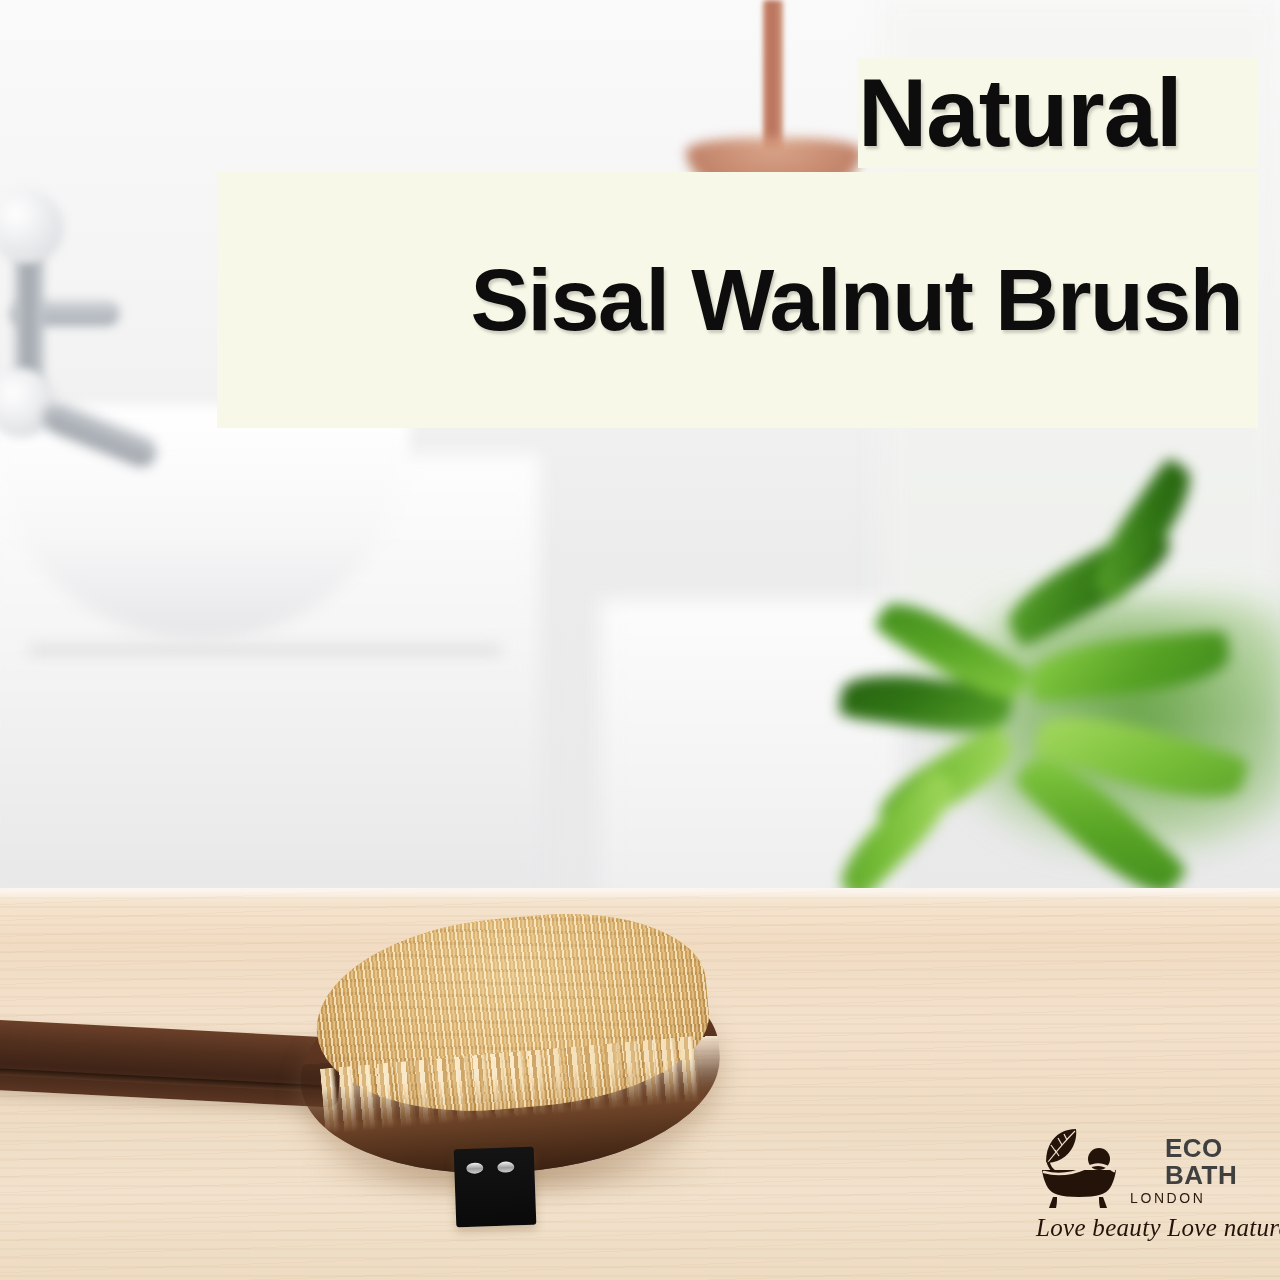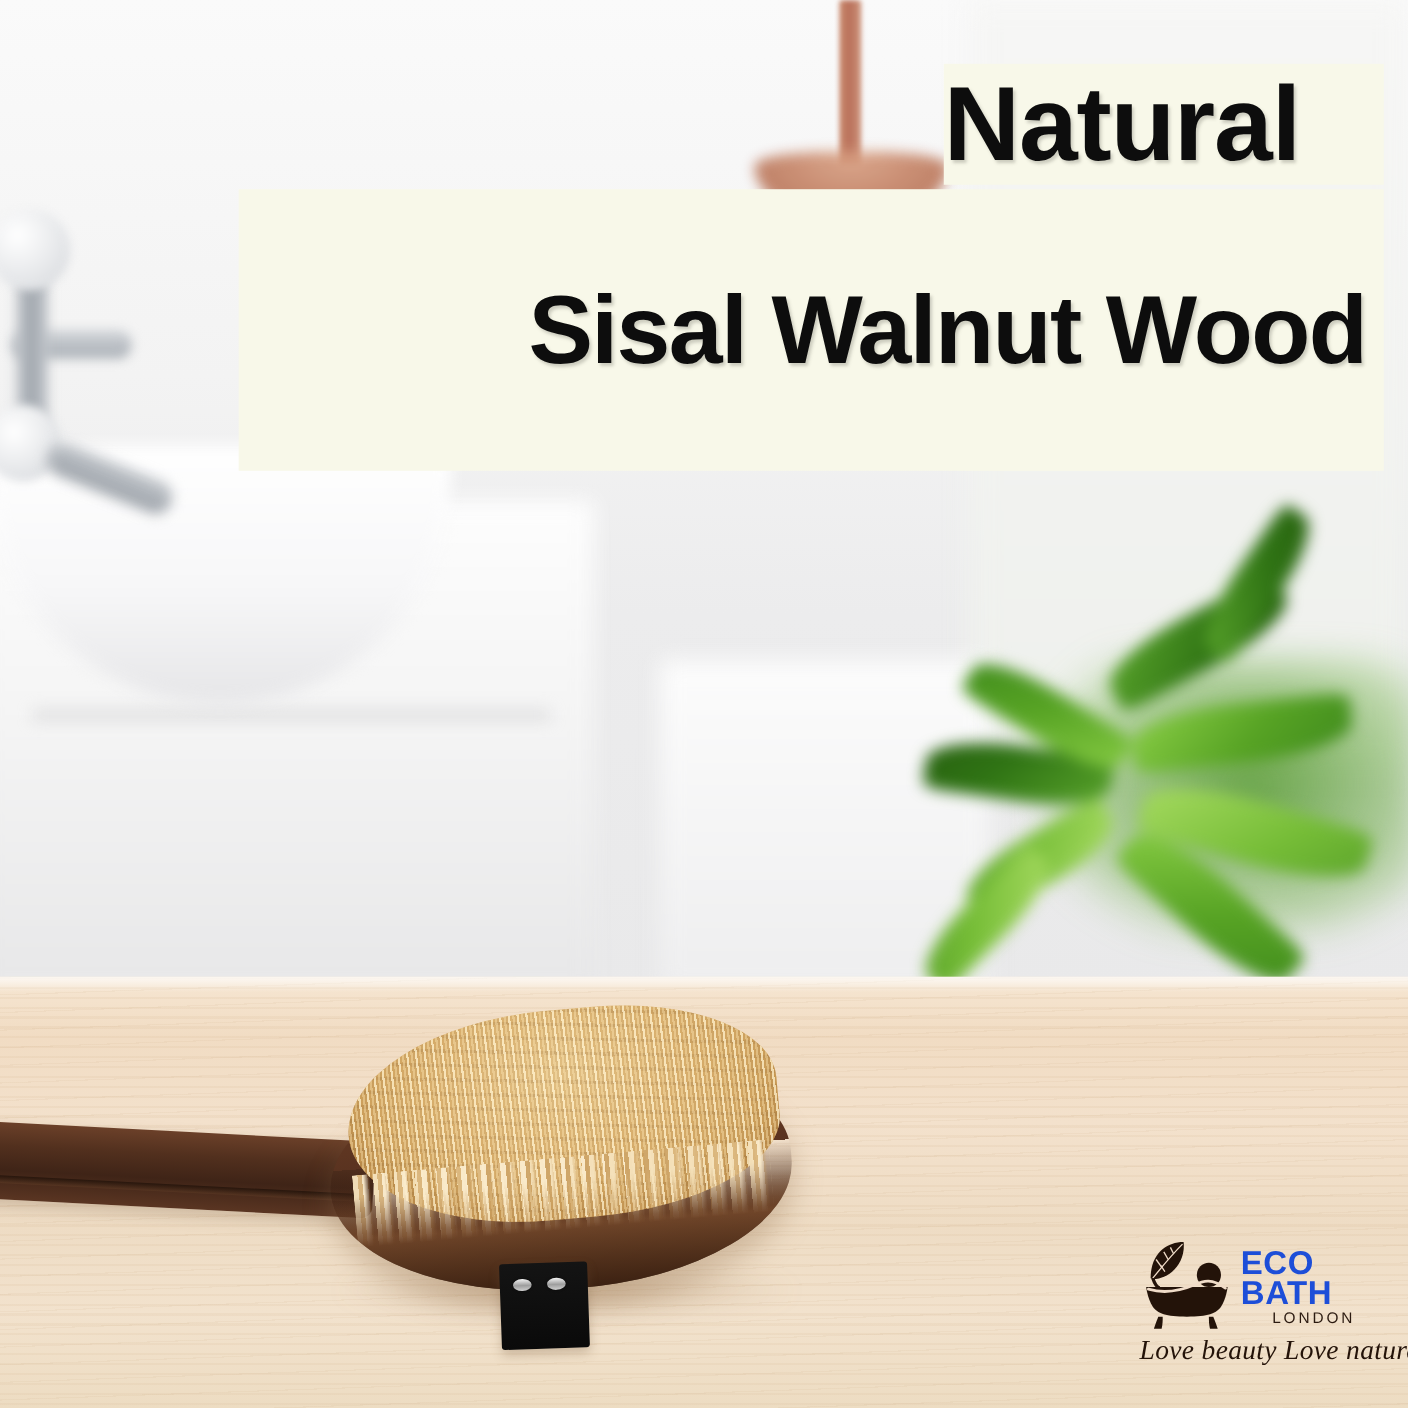--- a/index.html
+++ b/index.html
@@ -256,26 +256,27 @@
     text-align:right; padding:0 14px 0 26px; width:100%;
     letter-spacing:-.2px;
   }
 
   
   .logo { position:absolute; left:1036px; top:1126px; width:196px; height:132px; }
   .logo-row { position:relative; display:flex; align-items:center; height:84px; }
   .logo-mark { position:relative; width:86px; height:84px; flex:0 0 86px; }
   .logo-text { padding-left:6px; padding-top:6px; }
   .logo-eco {
-    font-size:30px; font-weight:700; letter-spacing:.5px; color:#1d4ed8;
+    font-size:26px; font-weight:700; letter-spacing:.5px; color:#404040;
     line-height:27px;
+    margin-left:37px;
   }
   .logo-london {
     font-size:14px; font-weight:400; letter-spacing:2.6px; color:#2b1a10;
-    line-height:18px; text-align:right; padding-left:2px;
+    line-height:18px; text-align:left; padding-left:2px;
   }
   .logo-tagline {
     font-family:"Liberation Serif", serif;
     font-style:italic; font-size:25px; color:#241309;
     letter-spacing:.3px; margin-top:4px; white-space:nowrap;
     text-align:center;
   }
 </style>
 </head>
 <body>
@@ -331,21 +332,21 @@
       <div class="eyelet b"></div>
     </div>
   </div>
 
   <div class="band" id="band-natural">
     <div class="h-natural">Natural</div>
   </div>
 
   <div class="band" id="band-title">
     <div class="headline-wrap">
-      <div class="h-line">Sisal Walnut Wood</div>
+      <div class="h-line">Sisal Walnut Brush</div>
     </div>
   </div>
 
 
   <div class="logo">
     <div class="logo-row">
       <div class="logo-mark">
         <svg width="86" height="84" viewBox="0 0 86 84" xmlns="http://www.w3.org/2000/svg">
 
           <g fill="#231309">

